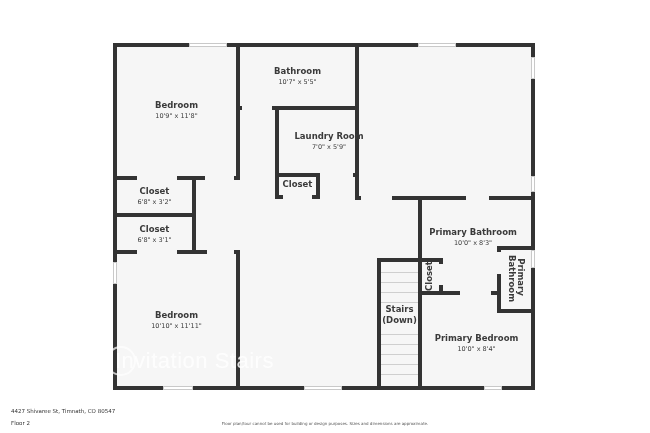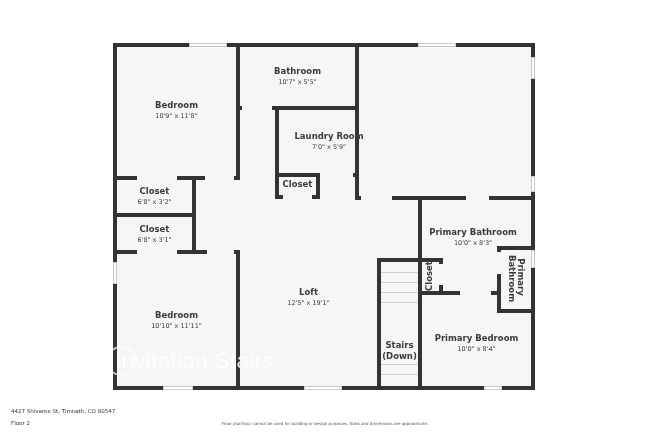--- a/index.html
+++ b/index.html
@@ -132,26 +132,22 @@
   <div class="room vert" style="left:486px;top:268px;width:60px;">
     <span class="name" style="white-space:normal;line-height:9px;width:44px;margin:0 auto;">Primary Bathroom</span>
   </div>
   <div class="room vert-ccw" style="left:409px;top:271px;width:40px;">
     <span class="name">Closet</span>
   </div>
   <div class="room" style="left:117px;top:310px;width:119px;">
     <span class="name">Bedroom</span>
     <span class="dim">10'10" x 11'11"</span>
   </div>
-  <div class="room" style="left:240px;top:287px;width:137px;">
-    <span class="name">Loft</span>
-    <span class="dim">12'5" x 19'1"</span>
-  </div>
   <div class="room" style="left:381px;top:304px;width:37px;background:#f6f6f6;">
-    <span class="name" style="white-space:normal;line-height:11px;margin-top:36px;">Stairs (Down)</span>
+    <span class="name" style="white-space:normal;line-height:11px;">Stairs (Down)</span>
   </div>
   <div class="room" style="left:422px;top:333px;width:109px;">
     <span class="name">Primary Bedroom</span>
     <span class="dim">10'0" x 8'4"</span>
   </div>
 
   <div class="wm-logo"></div>
   <div class="watermark">Invitation Stairs</div>
 
   <div class="footer-addr">4427 Shivaree St, Timnath, CO 80547</div>

